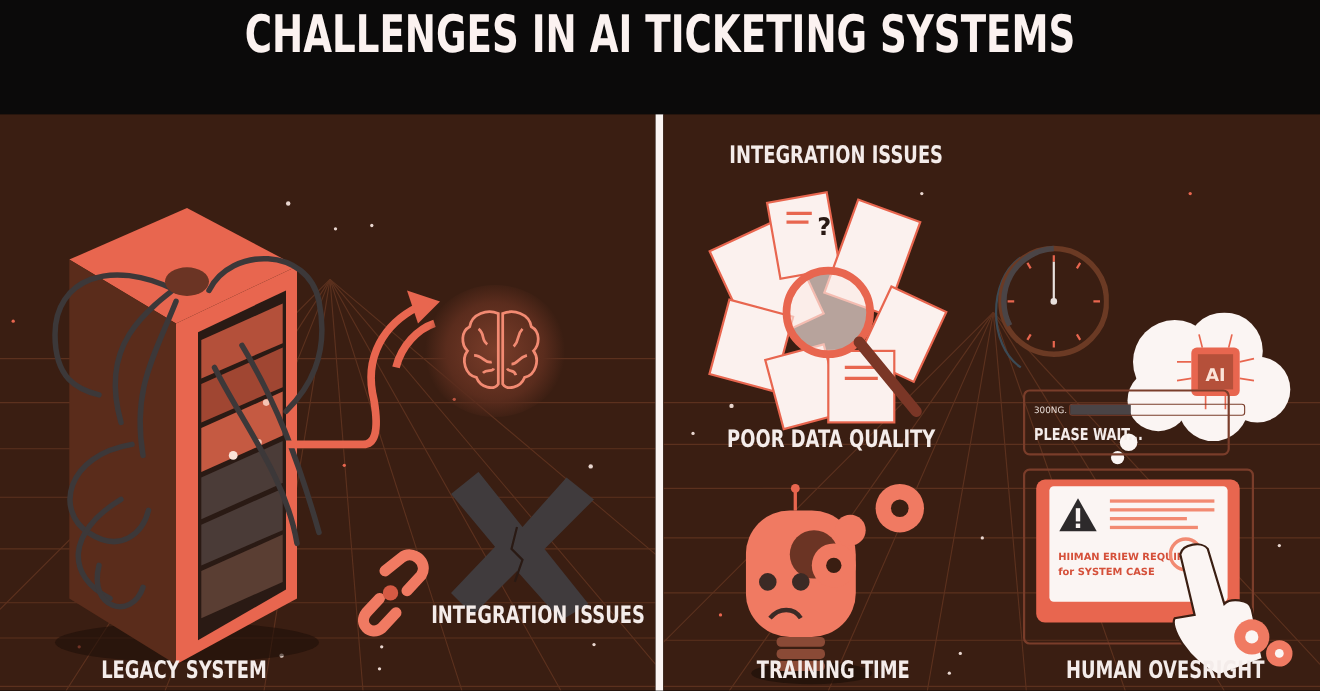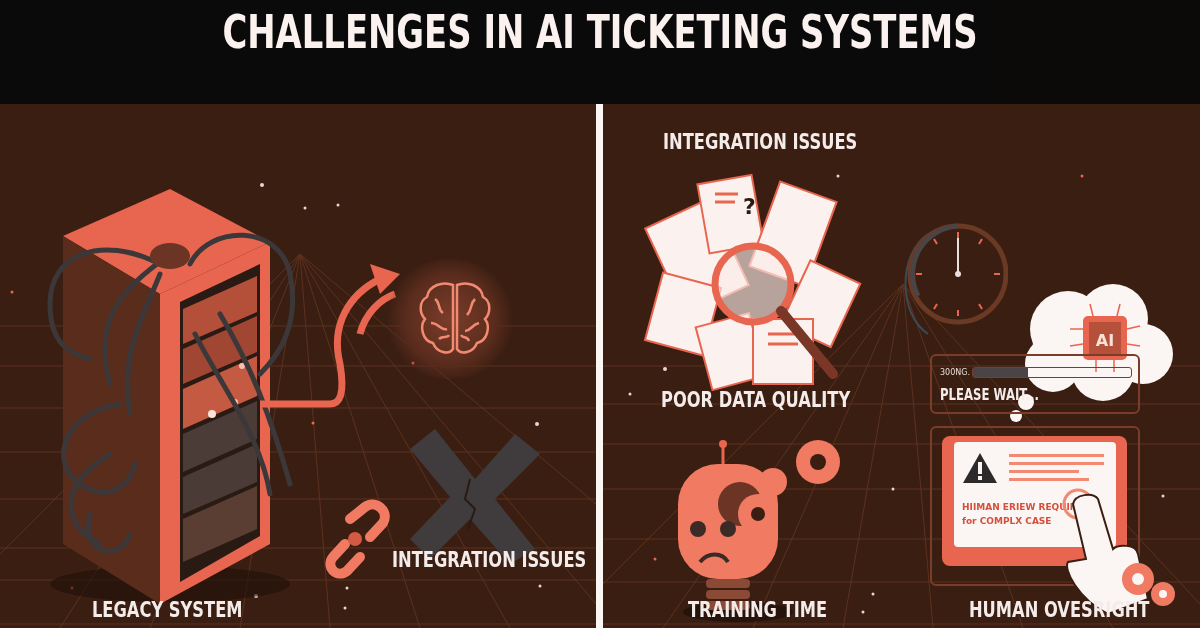--- a/index.html
+++ b/index.html
@@ -257,42 +257,42 @@
         <line x1="75" y1="45" x2="62" y2="45"></line>
           <line x1="75" y1="60" x2="62" y2="62"></line>
         <line x1="119" y1="45" x2="132" y2="42"></line>
           <line x1="119" y1="60" x2="132" y2="62"></line>
         <line x1="88" y1="76" x2="88" y2="88"></line>
           <line x1="106" y1="76" x2="106" y2="88"></line>
       </g>
     </g>
   </svg>
 
-  <div class="svgbox" style="left:327px;top:250px;width:210px;height:60px;border:2px solid #7a3d2a;border-radius:6px;">
+  <div class="svgbox" style="left:327px;top:250px;width:188px;height:60px;border:2px solid #7a3d2a;border-radius:6px;">
     <div class="box-text" style="left:8px;top:12px;font-size:8px;color:#e8dcd6;">300NG.</div>
     <div style="position:absolute;left:40px;top:11px;width:160px;height:11px;border:1px solid #7a3d2a;border-radius:3px;">
       <div style="width:35%;height:100%;background:#4a4446;"></div>
     </div>
     <div class="box-text" style="left:8px;top:30px;font-size:15px;font-weight:bold;color:#f4ecea;transform:scaleX(0.78);transform-origin:left;">PLEASE WAIT...</div>
   </div>
 
   <div class="svgbox" style="left:327px;top:322px;width:210px;height:160px;border:2px solid #7a3d2a;border-radius:6px;">
     <div style="position:absolute;left:10px;top:8px;width:185px;height:130px;background:#e8664f;border-radius:8px;"></div>
     <div style="position:absolute;left:22px;top:14px;width:162px;height:105px;background:#fbf5f3;border-radius:4px;">
       <svg style="position:absolute;left:8px;top:10px;width:36px;height:32px;" viewBox="0 0 36 32">
         <polygon points="18,1 35,31 1,31" fill="#2d2a2b"></polygon>
         <rect x="16" y="10" width="4" height="12" fill="#fbf5f3"></rect>
           <rect x="16" y="24" width="4" height="4" fill="#fbf5f3"></rect>
       </svg>
       <div style="position:absolute;left:55px;top:12px;width:95px;height:3px;background:#f28a72;"></div>
       <div style="position:absolute;left:55px;top:20px;width:95px;height:3px;background:#f28a72;"></div>
       <div style="position:absolute;left:55px;top:28px;width:70px;height:3px;background:#f28a72;"></div>
       <div style="position:absolute;left:55px;top:36px;width:80px;height:3px;background:#f28a72;"></div>
       <div class="box-text" style="left:8px;top:60px;font-size:9px;font-weight:bold;color:#d5503a;">HIIMAN ERIEW REQUIRED</div>
-      <div class="box-text" style="left:8px;top:74px;font-size:9px;font-weight:bold;color:#d5503a;">for COMPLX CASE</div>
+      <div class="box-text" style="left:8px;top:74px;font-size:9px;font-weight:bold;color:#d5503a;">for SYSTEM CASE</div>
     </div>
   </div>
 
   <svg class="svgbox" style="left:455px;top:380px;width:120px;height:135px;" viewBox="0 0 120 135">
     <circle cx="20" cy="20" r="14" fill="none" stroke="#f28a72" stroke-width="3"></circle>
     <path d="M15,20 L28,75 L10,78 C5,85 20,115 50,130 L90,115 L80,70 C78,60 60,60 55,65 L40,15 C35,8 17,10 15,20 Z" fill="#fbf5f3" stroke="#3a1e12" stroke-width="2"></path>
     <g fill="#f07a62">
       <circle cx="80" cy="95" r="16"></circle>
         <circle cx="80" cy="95" r="6" fill="#fbf5f3"></circle>
       <circle cx="105" cy="110" r="12"></circle>

